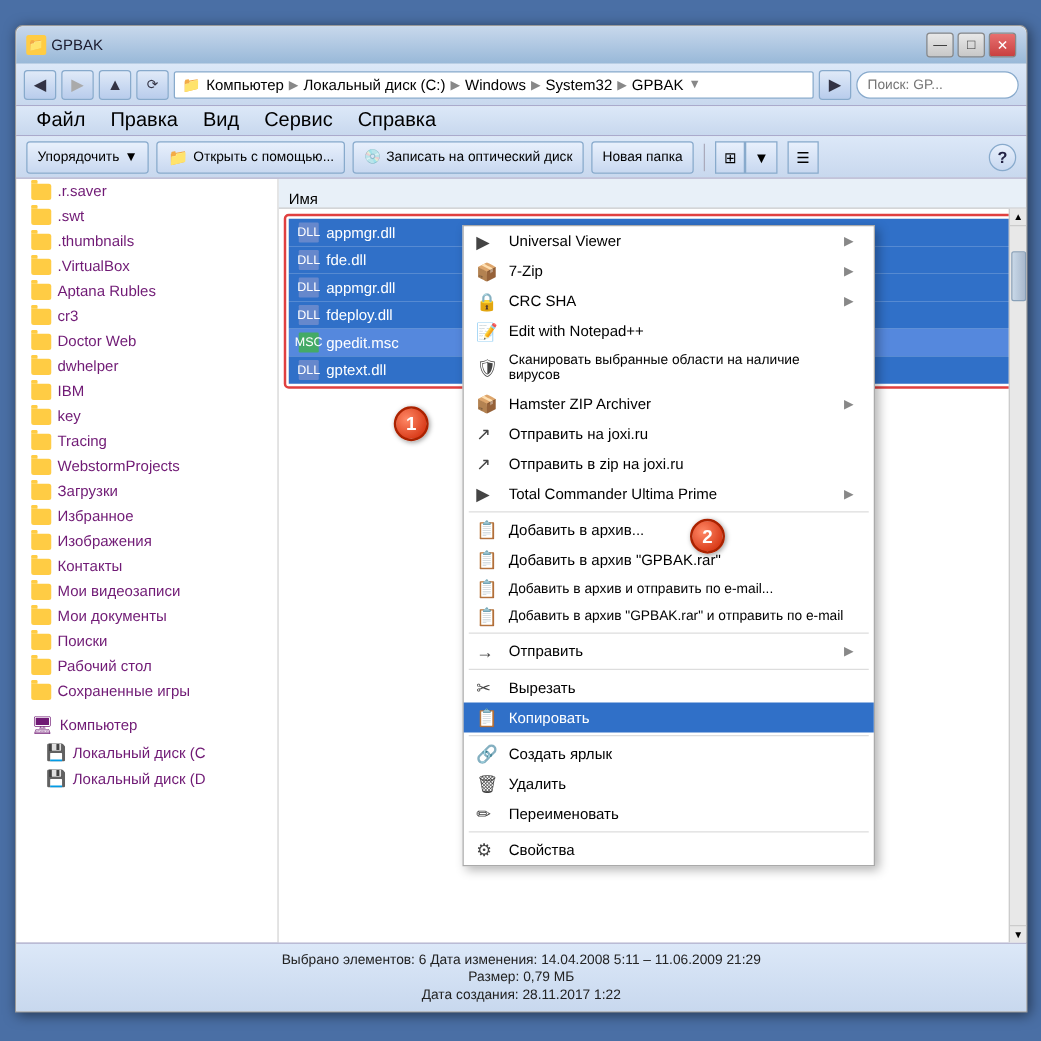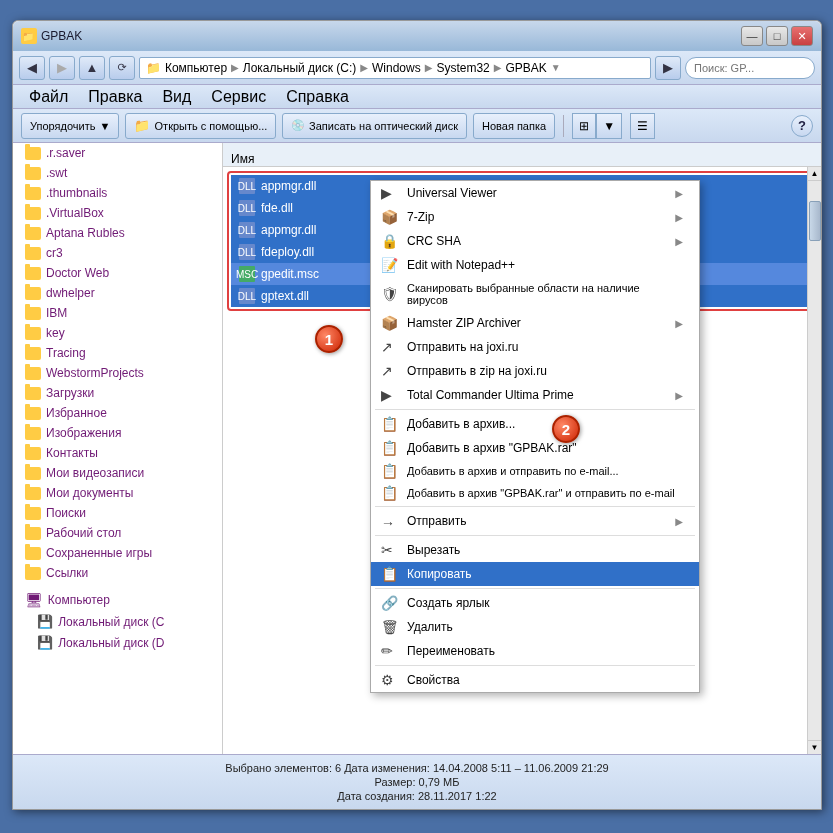--- a/index.html
+++ b/index.html
@@ -530,24 +530,20 @@
         <span class="folder-small"></span>
         <span>Поиски</span>
       </div>
       <div class="sidebar-item">
         <span class="folder-small"></span>
         <span>Рабочий стол</span>
       </div>
       <div class="sidebar-item">
         <span class="folder-small"></span>
         <span>Сохраненные игры</span>
-      </div>
-      <div class="sidebar-item">
-        <span class="folder-small"></span>
-        <span>Ссылки</span>
       </div>
       <div style="height:6px;"></div>
       <div class="sidebar-item">
         <span style="font-size:14px;">🖥</span>
         <span>Компьютер</span>
       </div>
       <div class="sidebar-item" style="padding-left:24px;">
         <span style="font-size:13px;">💾</span>
         <span>Локальный диск (C</span>
       </div>

